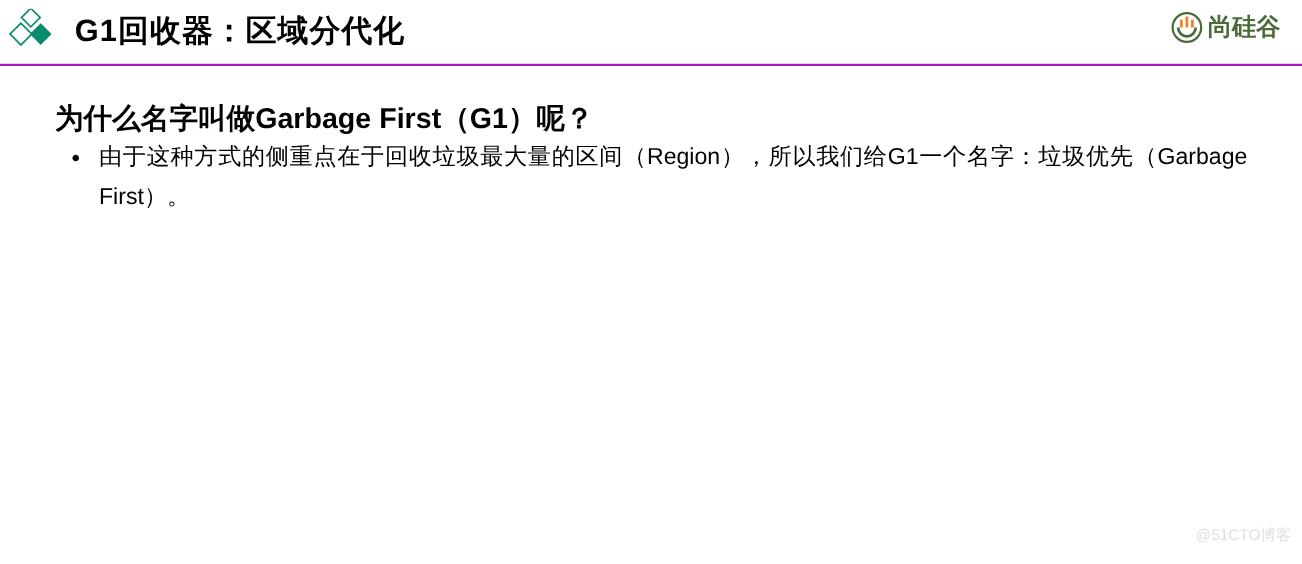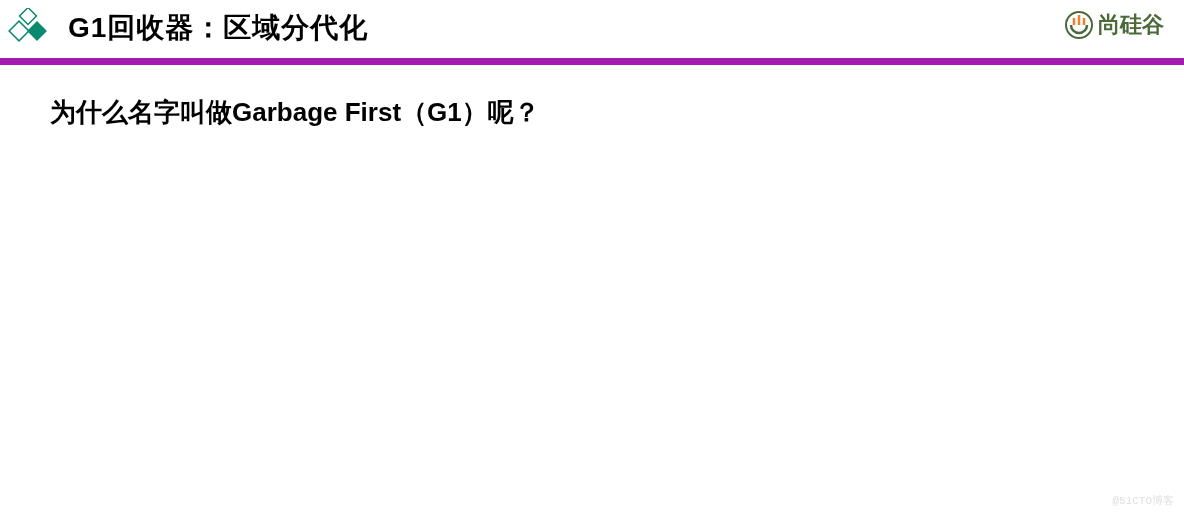--- a/index.html
+++ b/index.html
@@ -12,21 +12,21 @@
       height: 513px;
       background: #ffffff;
       font-family: "Microsoft YaHei", "SimSun", sans-serif;
       position: relative;
       overflow: hidden;
     }
     .header {
       display: flex;
       align-items: center;
       padding: 8px 20px 10px 8px;
-      border-bottom: 7px solid #a21caf;
+      border-bottom: 2px solid #a21caf;
       position: relative;
     }
     .header-icon {
       width: 40px;
       height: 40px;
       position: relative;
       flex-shrink: 0;
     }
     .header-icon svg {
       width: 100%;
@@ -83,24 +83,23 @@
       top: 0;
       font-size: 22px;
       color: #000000;
     }
     .highlight {
       color: #1a3a8f;
     }
     .watermark {
       position: absolute;
       right: 10px;
-      bottom: 5px;
-      font-size: 11px;
+      bottom: 17px;
+      font-size: 14px;
       color: #e0e0e0;
-      font-family: Liberation Mono, monospace;
     }
   </style>
 </head>
 <body>
 
 <div class="header">
   <div class="header-icon">
     <svg viewBox="0 0 40 40">
       <rect x="14" y="2" width="12" height="12" transform="rotate(45 20 8)" fill="none" stroke="#0a8a6e" stroke-width="1.5"></rect>
       <rect x="4" y="16" width="14" height="14" transform="rotate(45 11 23)" fill="none" stroke="#0a8a6e" stroke-width="1.5"></rect>
@@ -116,16 +115,19 @@
         <path d="M 7 15 A 8 8 0 0 0 23 15" fill="none" stroke="#4a6a3a" stroke-width="2.5"></path>
       </svg>
     </div>
     <div class="brand-logo-text">尚硅谷</div>
   </div>
 </div>
 
 <div class="content">
   <div class="subtitle">为什么名字叫做Garbage First（G1）呢？</div>
   <ul class="bullet-list">
+    <li class="bullet-item">
+      <span>由于这种方式的侧重点在于回收垃圾最大量的区间（Region），所以我们给G1一个名字：垃圾优先（Garbage First）。</span>
+    </li>
   </ul>
 </div>
 
 <div class="watermark">@51CTO博客</div>
 
 </body></html>

